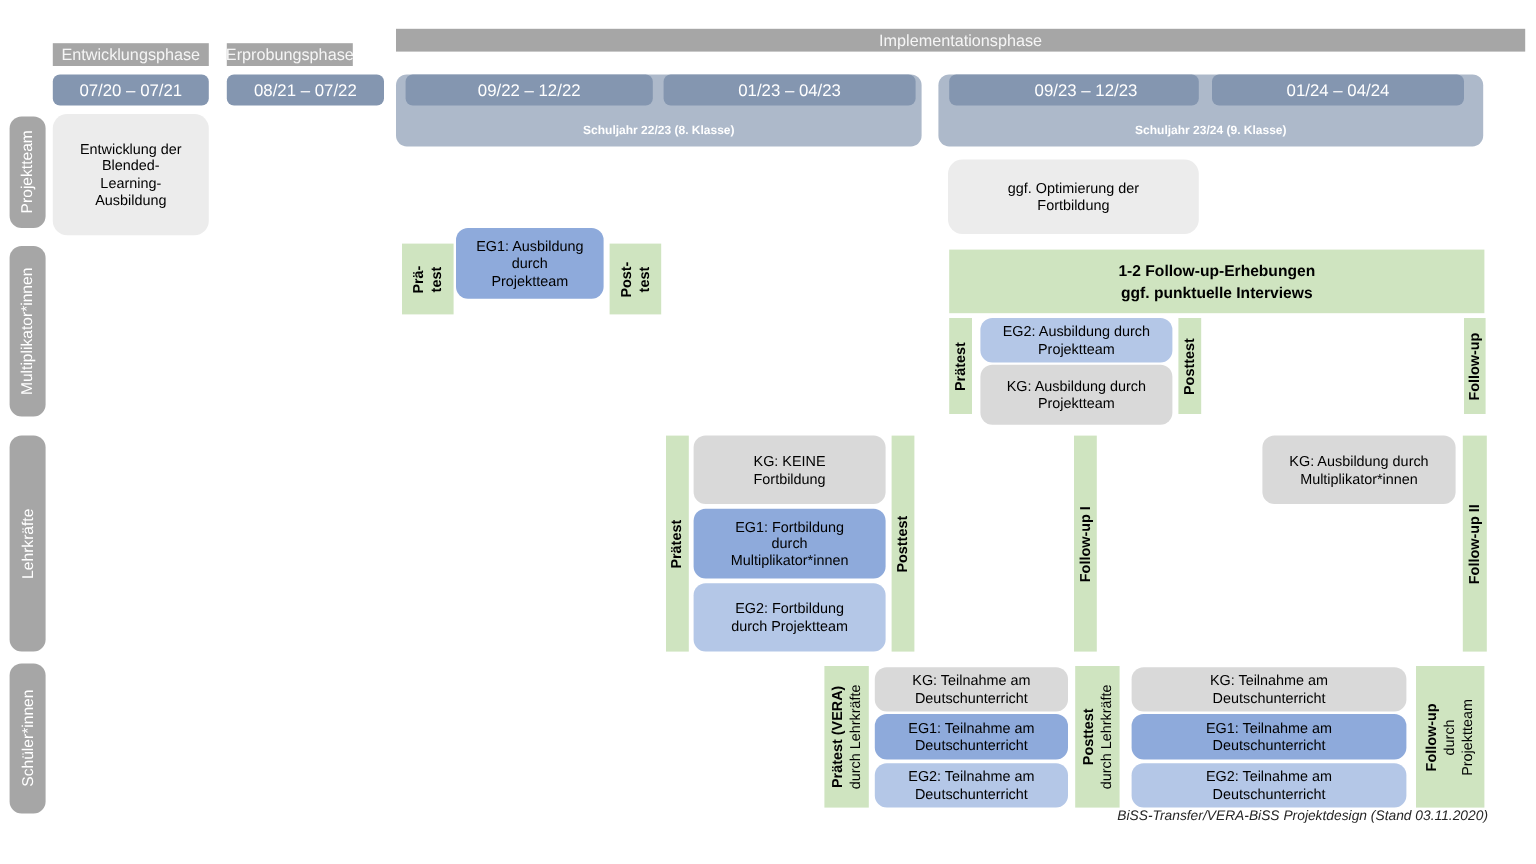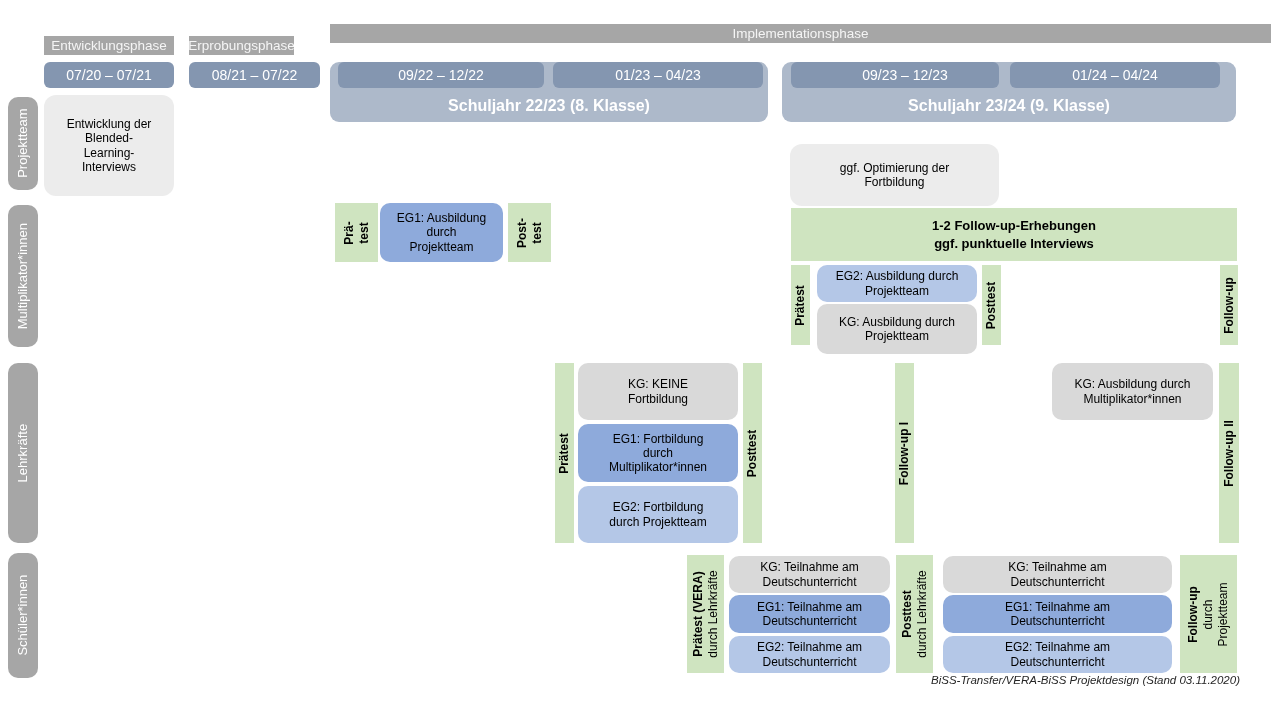--- a/index.html
+++ b/index.html
@@ -4,21 +4,21 @@
 <style>
   html,body{margin:0;padding:0;background:#fff;}
   #stage{position:relative;width:1280px;height:720px;background:#ffffff;
          font-family:"Liberation Sans",sans-serif;overflow:hidden;}
   .abs{position:absolute;box-sizing:border-box;}
   .flexc{display:flex;align-items:center;justify-content:center;}
   .phasebar{background:#A6A6A6;color:#f5f5f5;font-size:13.5px;}
   .datebar{background:#8496B0;color:#ffffff;font-size:14px;border-radius:6px;z-index:2;}
   .syc{background:#ADB9CA;border-radius:9px;z-index:1;}
   .sy-label{position:absolute;left:0;right:0;bottom:7px;text-align:center;
-            color:#ffffff;font-weight:bold;font-size:16px;}
+            color:#ffffff;font-weight:bold;font-size:10px;}
   .actorbar{background:#A6A6A6;border-radius:10px;color:#ffffff;font-size:13px;}
   .box{border-radius:10px;text-align:center;font-size:12px;color:#000;
        white-space:pre-line;line-height:1.18;}
   .lightgray{background:#ECECEC;}
   .kg{background:#D9D9D9;}
   .eg1{background:#8EAADB;}
   .eg2{background:#B4C7E7;}
   .green{background:#CFE4C0;}
   .sq{border-radius:0;}
   .biggreen{background:#CFE4C0;font-weight:bold;font-size:13px;text-align:center;
@@ -61,31 +61,31 @@
   <div class="abs flexc actorbar" style="left:8px;top:363px;width:30px;height:180px;">
     <div class="rot reg" style="font-weight:normal;font-size:13px;color:#fff;">Lehrkräfte</div>
   </div>
   <div class="abs flexc actorbar" style="left:8px;top:553px;width:30px;height:125px;">
     <div class="rot reg" style="font-weight:normal;font-size:13px;color:#fff;">Schüler*innen</div>
   </div>
 
   <div class="abs flexc box lightgray" style="left:44px;top:95px;width:130px;height:101px;border-radius:12px;">Entwicklung der
 Blended-
 Learning-
-Interviews</div>
-  <div class="abs flexc box lightgray" style="left:790px;top:144px;width:209px;height:62px;border-radius:12px;">ggf. Optimierung der
+Ausbildung</div>
+  <div class="abs flexc box lightgray" style="left:790px;top:133px;width:209px;height:62px;border-radius:12px;">ggf. Optimierung der
 Fortbildung</div>
 
   <div class="abs flexc green sq" style="left:335px;top:203px;width:43px;height:59px;">
     <div class="rot">
       <div>Prä-</div>
       <div>test</div>
     </div>
   </div>
-  <div class="abs flexc box eg1" style="left:380px;top:203px;width:123px;height:59px;">EG1: Ausbildung
+  <div class="abs flexc box eg1" style="left:380px;top:190px;width:123px;height:59px;">EG1: Ausbildung
 durch
 Projektteam</div>
   <div class="abs flexc green sq" style="left:508px;top:203px;width:43px;height:59px;">
     <div class="rot">
       <div>Post-</div>
       <div>test</div>
     </div>
   </div>
   <div class="abs flexc biggreen" style="left:791px;top:208px;width:446px;height:53px;">1-2 Follow-up-Erhebungen
 ggf. punktuelle Interviews</div>

